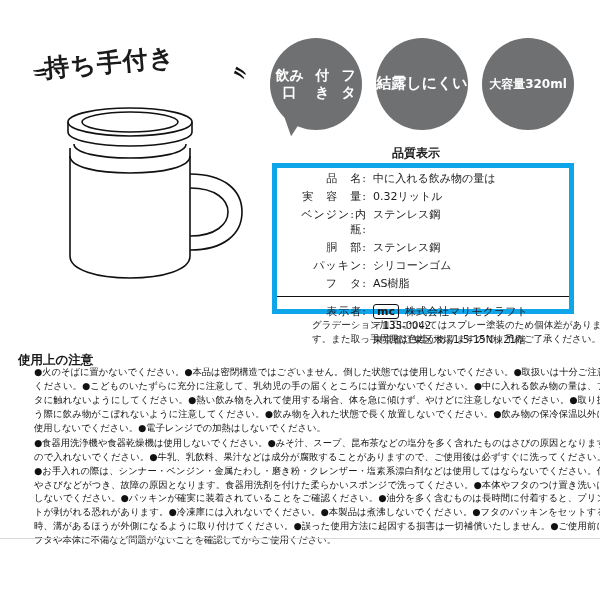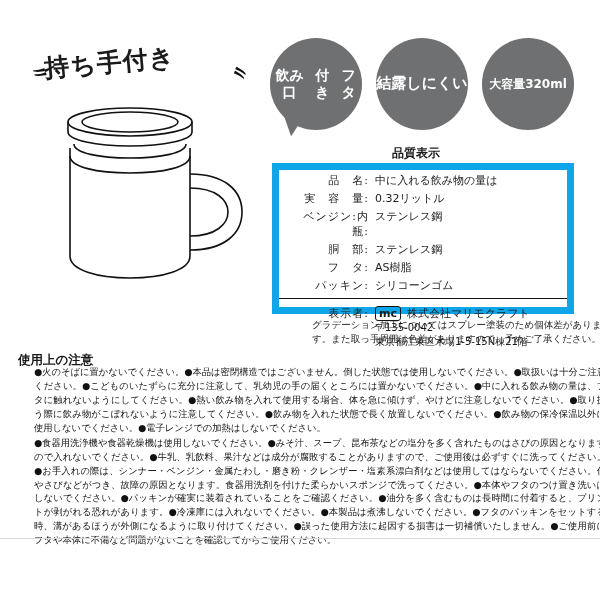--- a/index.html
+++ b/index.html
@@ -52,21 +52,21 @@
     transform:rotate(12deg);
   }
 
   
   .qt-title{
     position:absolute;left:392px;top:145px;
     font-size:12px;font-weight:bold;
   }
   .qtable{
     position:absolute;left:272px;top:163px;width:302px;height:151px;
-    border:7px solid #0ea5e9;box-sizing:border-box;
+    border:5px solid #0ea5e9;box-sizing:border-box;
     font-size:11px;
   }
   .qrow{display:flex;}
   .qlabel{
     width:96px;text-align:right;padding:3px 6px 0 0;box-sizing:border-box;
     letter-spacing:1px;
   }
   .qval{flex:1;padding:3px 0 0 0;}
   .qsep{
     border-top:1px solid #111;margin:5px 0 0 0;
@@ -158,26 +158,26 @@
     </div>
     <div class="qrow">
       <div class="qlabel">ベンジン:内　瓶:</div>
       <div class="qval">ステンレス鋼</div>
     </div>
     <div class="qrow">
       <div class="qlabel">胴　部:</div>
       <div class="qval">ステンレス鋼</div>
     </div>
     <div class="qrow">
+      <div class="qlabel">パッキン:</div>
+      <div class="qval">シリコーンゴム</div>
+    </div>
+    <div class="qrow">
       <div class="qlabel">フ　タ:</div>
       <div class="qval">AS樹脂</div>
-    </div>
-    <div class="qrow">
-      <div class="qlabel">パッキン:</div>
-      <div class="qval">シリコーンゴム</div>
     </div>
 
     <div class="qsep"></div>
 
     <div class="maker">
       <div class="qlabel">表示者:</div>
       <div class="qval">
         <span class="mc-logo">mc</span><span>株式会社マリモクラフト</span>
       </div>
     </div>

